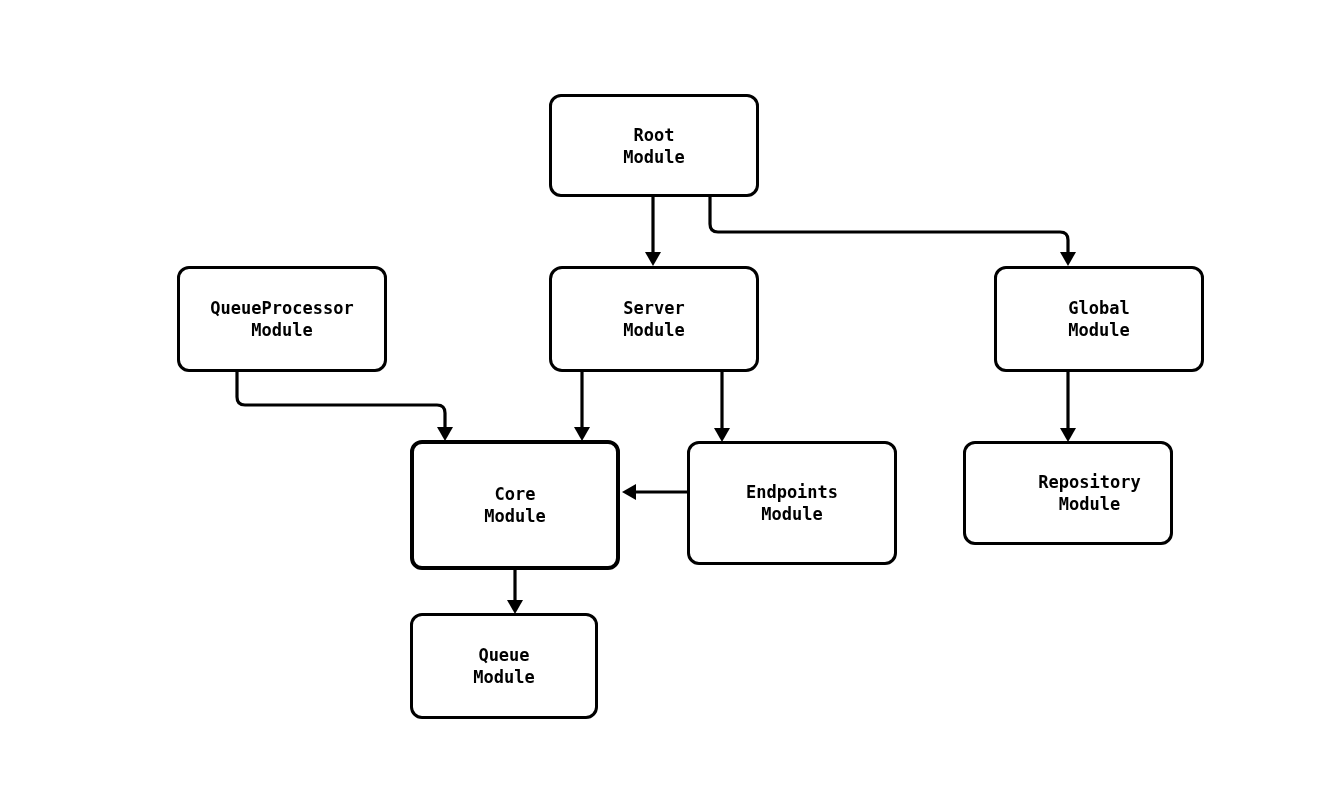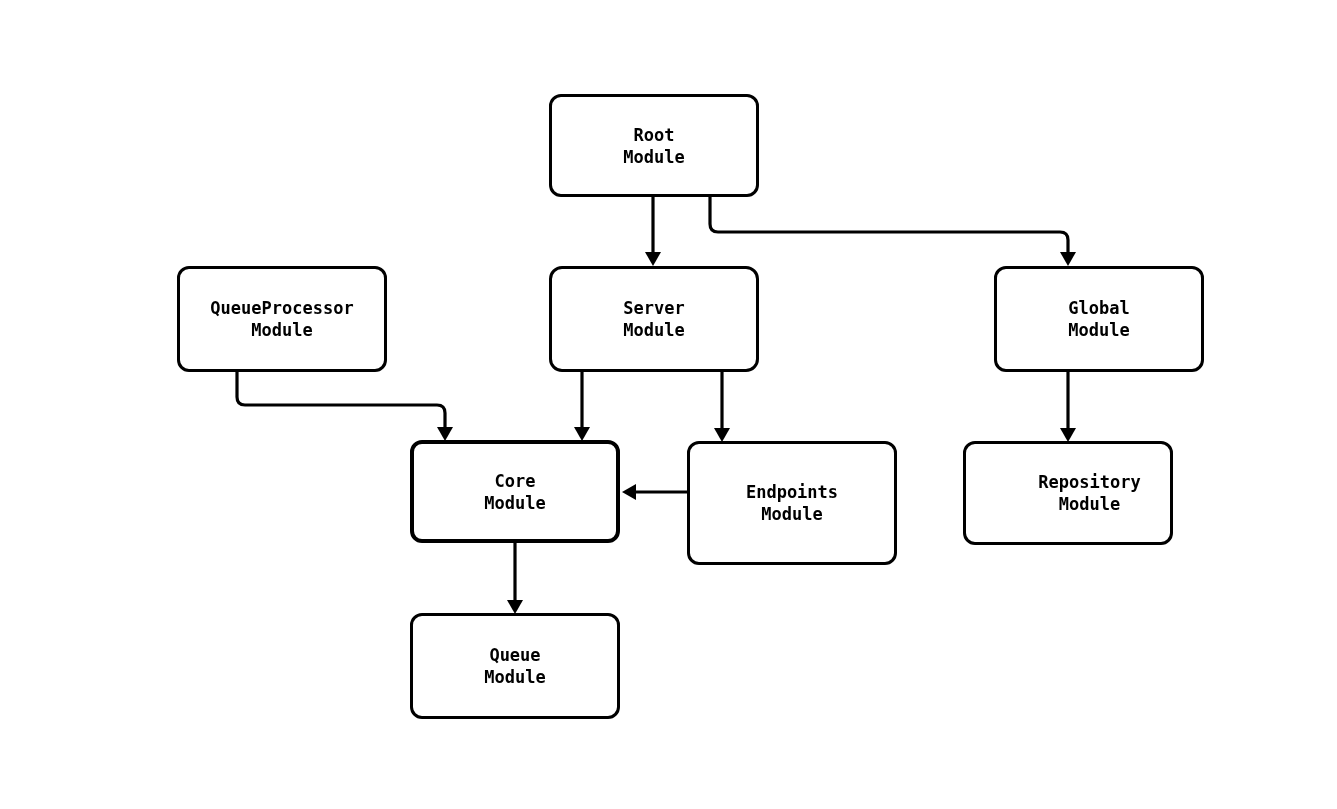--- a/index.html
+++ b/index.html
@@ -93,33 +93,33 @@
   <div class="node" style="left:549px; top:266px; width:210px; height:106px; border-width:3px;border-radius:13px;">
     <div class="node-label">Server
 Module</div>
   </div>
 
   <div class="node" style="left:963px; top:266px; width:210px; height:106px; border-width:3px;margin-left:31px;">
     <div class="node-label">Global
 Module</div>
   </div>
 
-  <div class="node" style="left:410px; top:440px; width:210px; height:103px; border-width:4px;">
+  <div class="node" style="left:410px; top:440px; width:210px; height:130px; border-width:4px;">
     <div class="node-label">Core
 Module</div>
   </div>
 
   <div class="node" style="left:687px; top:441px; width:210px; height:124px; border-width:3px;">
     <div class="node-label">Endpoints
 Module</div>
   </div>
 
   <div class="node" style="left:963px; top:441px; width:210px; height:104px; border-width:3px;padding-left:43px;">
     <div class="node-label">Repository
 Module</div>
   </div>
 
-  <div class="node" style="left:410px; top:613px; width:210px; height:106px; border-width:3px;">
+  <div class="node" style="left:410px; top:613px; width:188px; height:106px; border-width:3px;">
     <div class="node-label">Queue
 Module</div>
   </div>
 
 </div>
 
 </body></html>

